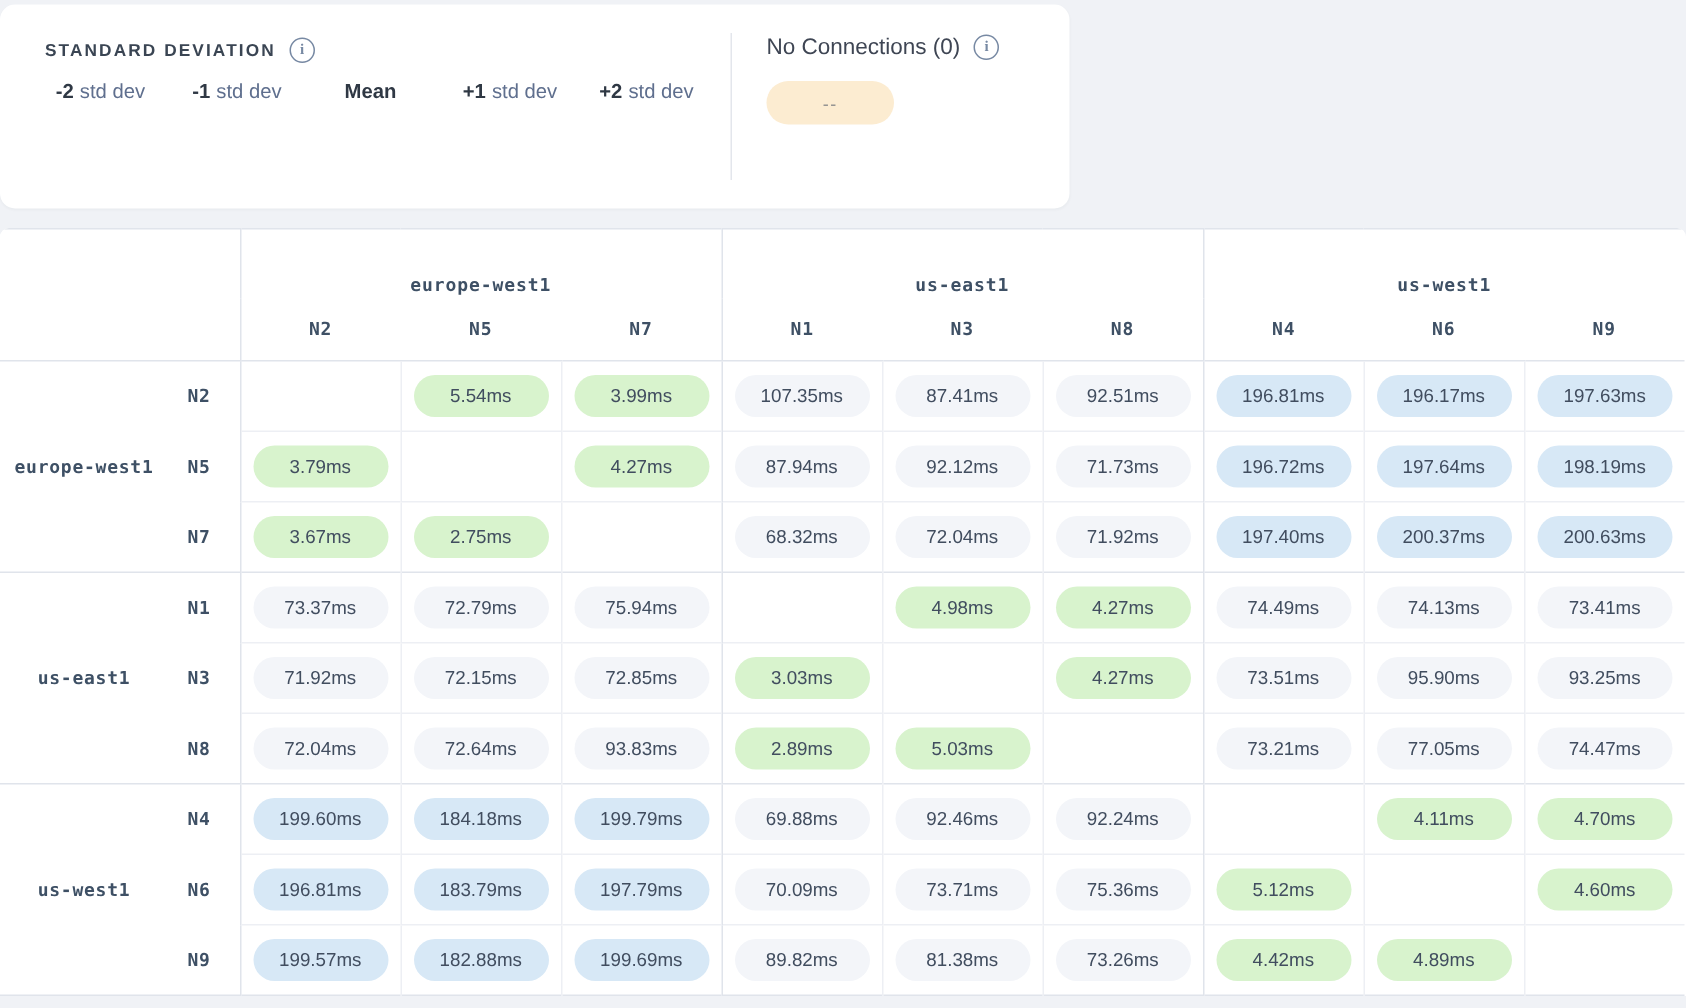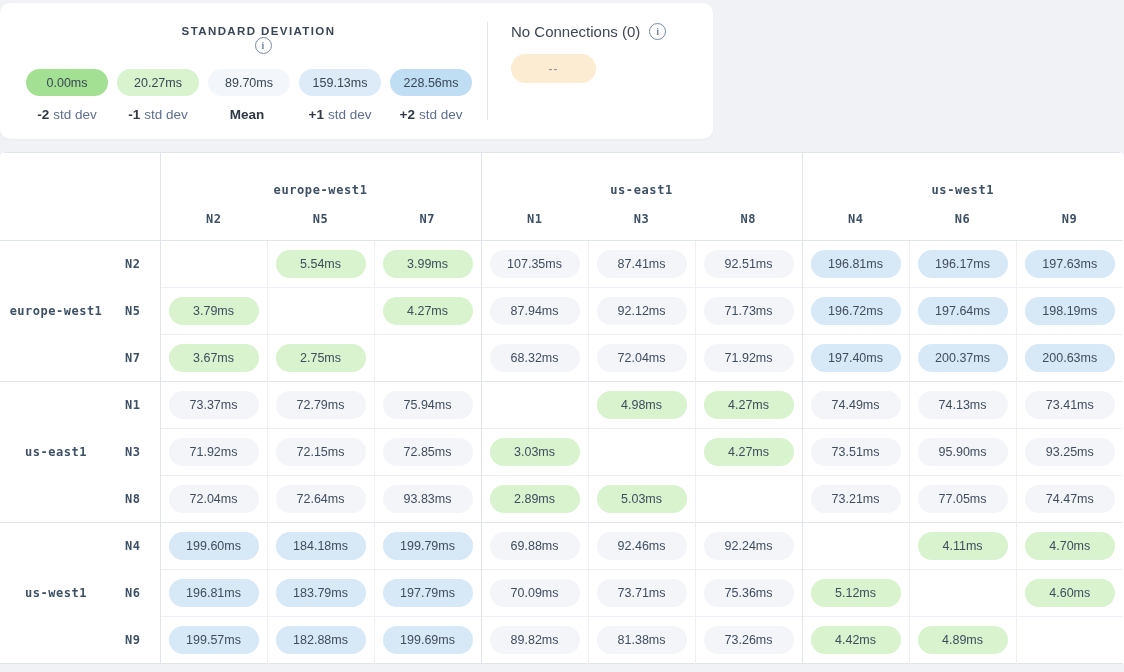--- a/index.html
+++ b/index.html
@@ -13,21 +13,21 @@
   body{background:var(--bg);font-family:"Liberation Sans",sans-serif;color:var(--ink);}
   .page{position:relative;width:1124px;height:672px;}
 
   
   .legend-card{
     position:absolute;left:0;top:3px;width:713px;height:136px;
     background:var(--card);border-radius:10px;display:flex;
     box-shadow:0 1px 2px rgba(30,40,60,.04);
   }
   .legend-left{width:487px;padding:22px 0 0 26px;}
-  .legend-title-row{display:flex;align-items:center;padding-left:4px;flex-direction:column;}
+  .legend-title-row{display:flex;align-items:center;padding-left:4px;}
   .legend-title{font-size:11.5px;font-weight:bold;letter-spacing:1.4px;color:#3a4553;}
   .info-icon{
     display:inline-flex;align-items:center;justify-content:center;
     width:17px;height:17px;border:1.5px solid #7789a3;border-radius:50%;
     color:#7789a3;font-size:10px;font-weight:bold;margin-left:9px;flex:0 0 auto;
     font-family:"Liberation Serif",serif;
   }
   .legend-pills{display:flex;margin-top:15px;}
   .lpill{
     width:82px;height:27px;border-radius:14px;margin-right:9px;
@@ -82,27 +82,20 @@
 <body>
 
 <div class="page">
 
   <section class="legend-card">
     <div class="legend-left">
       <div class="legend-title-row">
         <span class="legend-title">STANDARD DEVIATION</span>
         <span class="info-icon">i</span>
       </div>
-      <div class="legend-pills">
-        <span class="lpill" style="background:#a3e094">0.00ms</span>
-        <span class="lpill" style="background:#d8f3cd">20.27ms</span>
-        <span class="lpill" style="background:#f3f6fb">89.70ms</span>
-        <span class="lpill" style="background:#dcebf7">159.13ms</span>
-        <span class="lpill" style="background:#bfdef4">228.56ms</span>
-      </div>
       <div class="legend-labels">
         <span class="llabel"><b>-2</b><span class="rest">std dev</span></span>
         <span class="llabel"><b>-1</b><span class="rest">std dev</span></span>
         <span class="llabel"><b>Mean</b><span class="rest"></span></span>
         <span class="llabel"><b>+1</b><span class="rest">std dev</span></span>
         <span class="llabel"><b>+2</b><span class="rest">std dev</span></span>
       </div>
     </div>
     <div class="legend-divider"></div>
     <div class="legend-right">

